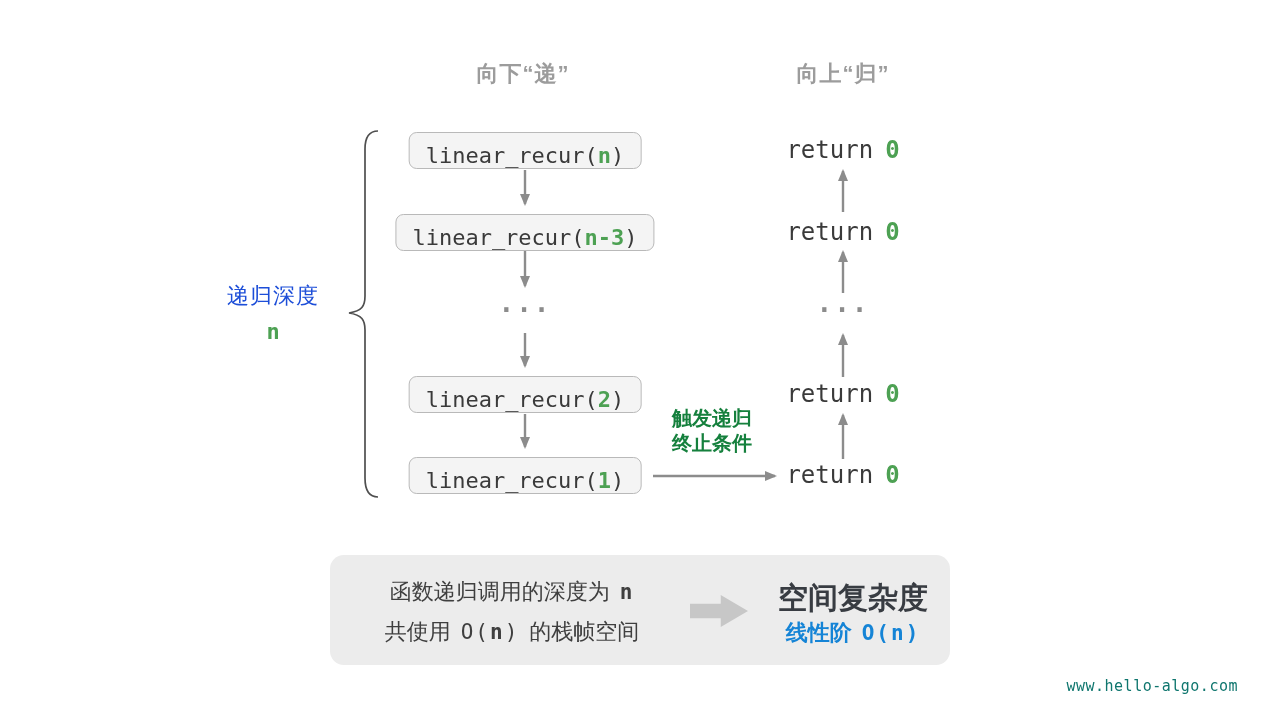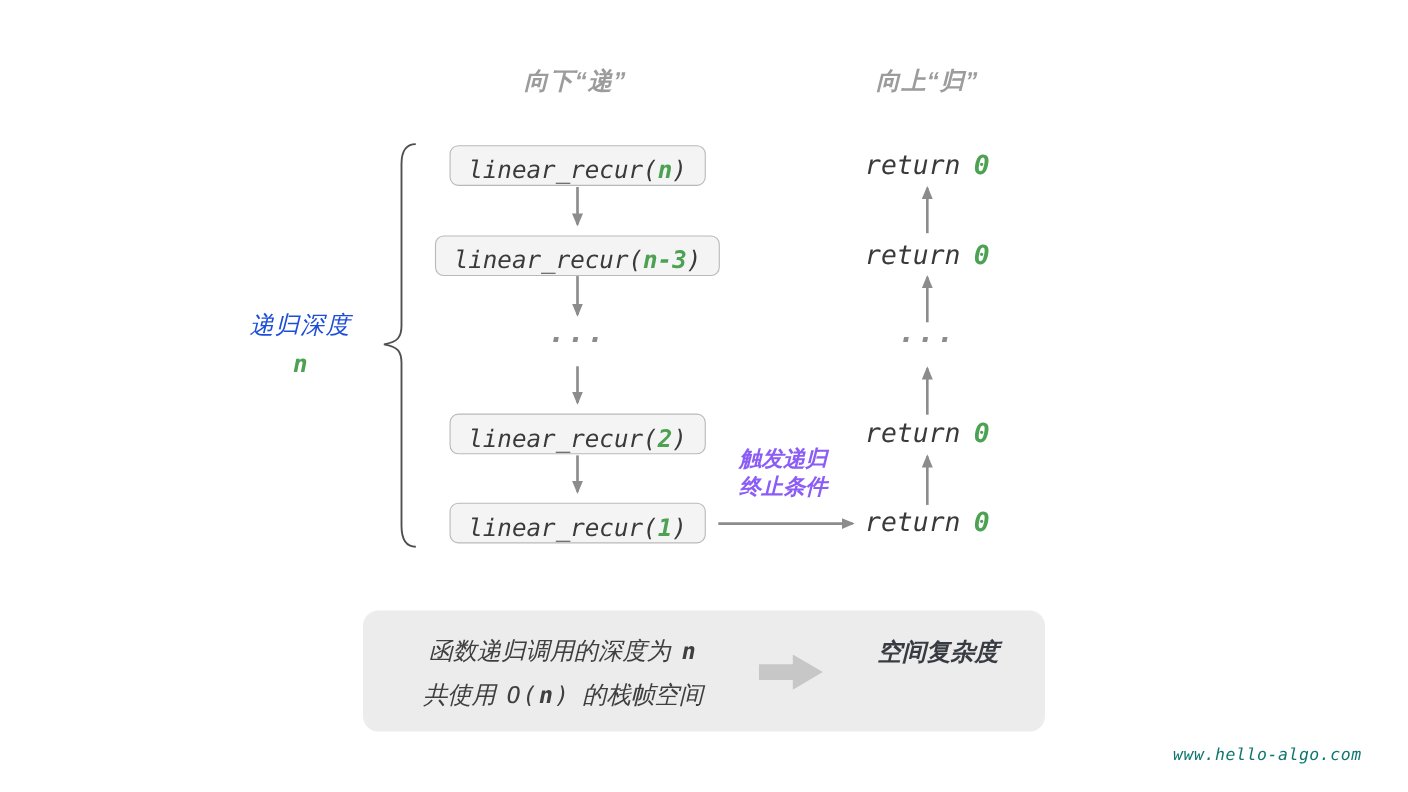--- a/index.html
+++ b/index.html
@@ -3,21 +3,20 @@
 <meta charset="utf-8">
 <style>
   html, body { margin: 0; padding: 0; background: #ffffff; }
   .canvas {
     position: relative;
     width: 1280px;
     height: 720px;
     background: #ffffff;
     overflow: hidden;
     font-family: "Liberation Sans", sans-serif;
-    font-style: italic;
   }
 
   
   .col-header {
     position: absolute;
     transform: translateX(-50%);
     font-size: 22px;
     font-weight: 700;
     color: #9c9c9c;
     letter-spacing: 1px;
@@ -86,21 +85,21 @@
     color: #4da153;
   }
 
   
   .note {
     position: absolute;
     transform: translateX(-50%);
     text-align: right;
     font-size: 20px;
     font-weight: 700;
-    color: #8b5cf6;
+    color: #15803d;
     line-height: 25px;
     white-space: nowrap;
   }
 
   
   .summary-panel {
     position: absolute;
     left: 330px;
     top: 555px;
     width: 620px;
@@ -120,21 +119,21 @@
     font-family: "DejaVu Sans Mono", monospace;
     font-size: 21px;
     letter-spacing: 2px;
     color: #3f3f3f;
   }
   .sum-line .gap-l { margin-left: 10px; }
   .sum-line .gap-r { margin-right: 10px; }
   .conclusion-title {
     position: absolute;
     transform: translateX(-50%);
-    font-size: 22px;
+    font-size: 30px;
     font-weight: 700;
     color: #383c42;
     white-space: nowrap;
   }
   .conclusion-value {
     position: absolute;
     transform: translateX(-50%);
     font-size: 22px;
     font-weight: 700;
     color: #1584d6;
@@ -232,16 +231,17 @@
 
   <div class="summary-panel"></div>
 
   <div class="sum-line" style="left:512px; top:619px;"><span class="gap-r">共使用</span><span class="code">O(</span><span class="green code">n</span><span class="code gap-r">)</span><span>的栈帧空间</span></div>
 
   <div class="sum-line" style="left:512px; top:579px;"><span>函数递归调用的深度为</span><span class="green code gap-l">n</span></div>
 
   <div class="block-arrow"></div>
 
   <div class="conclusion-title" style="left:853px; top:578px;">空间复杂度</div>
+  <div class="conclusion-value" style="left:853px; top:618px;"><span>线性阶</span><span class="code">O(n)</span></div>
 
   <div class="watermark">www.hello-algo.com</div>
 
 </div>
 
 </body></html>

